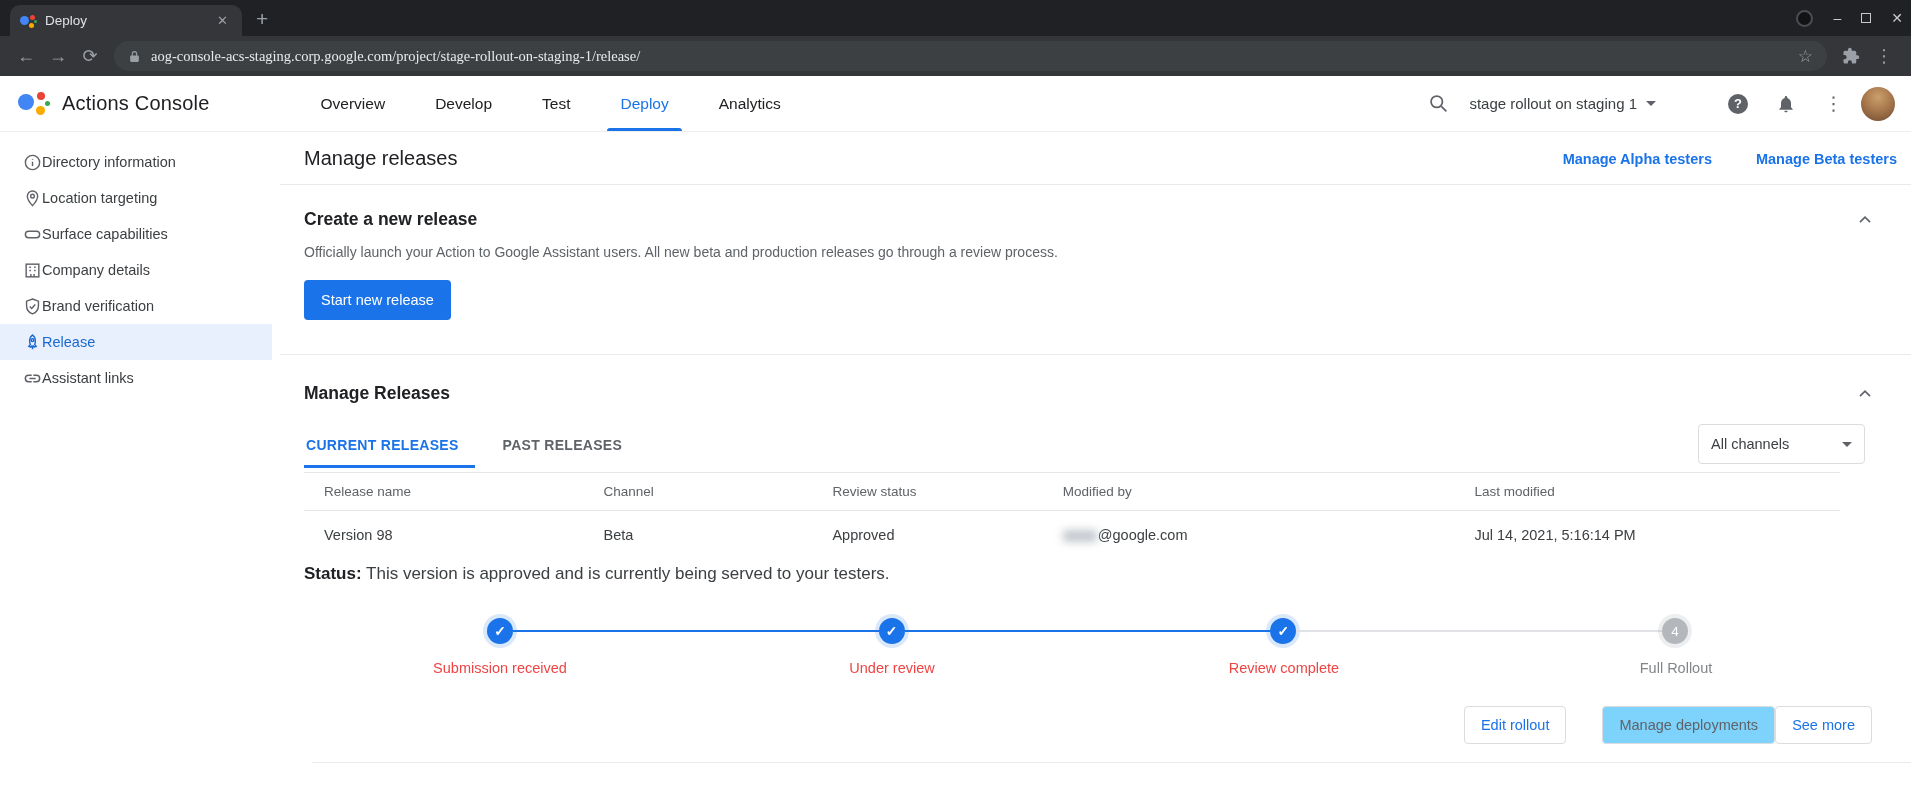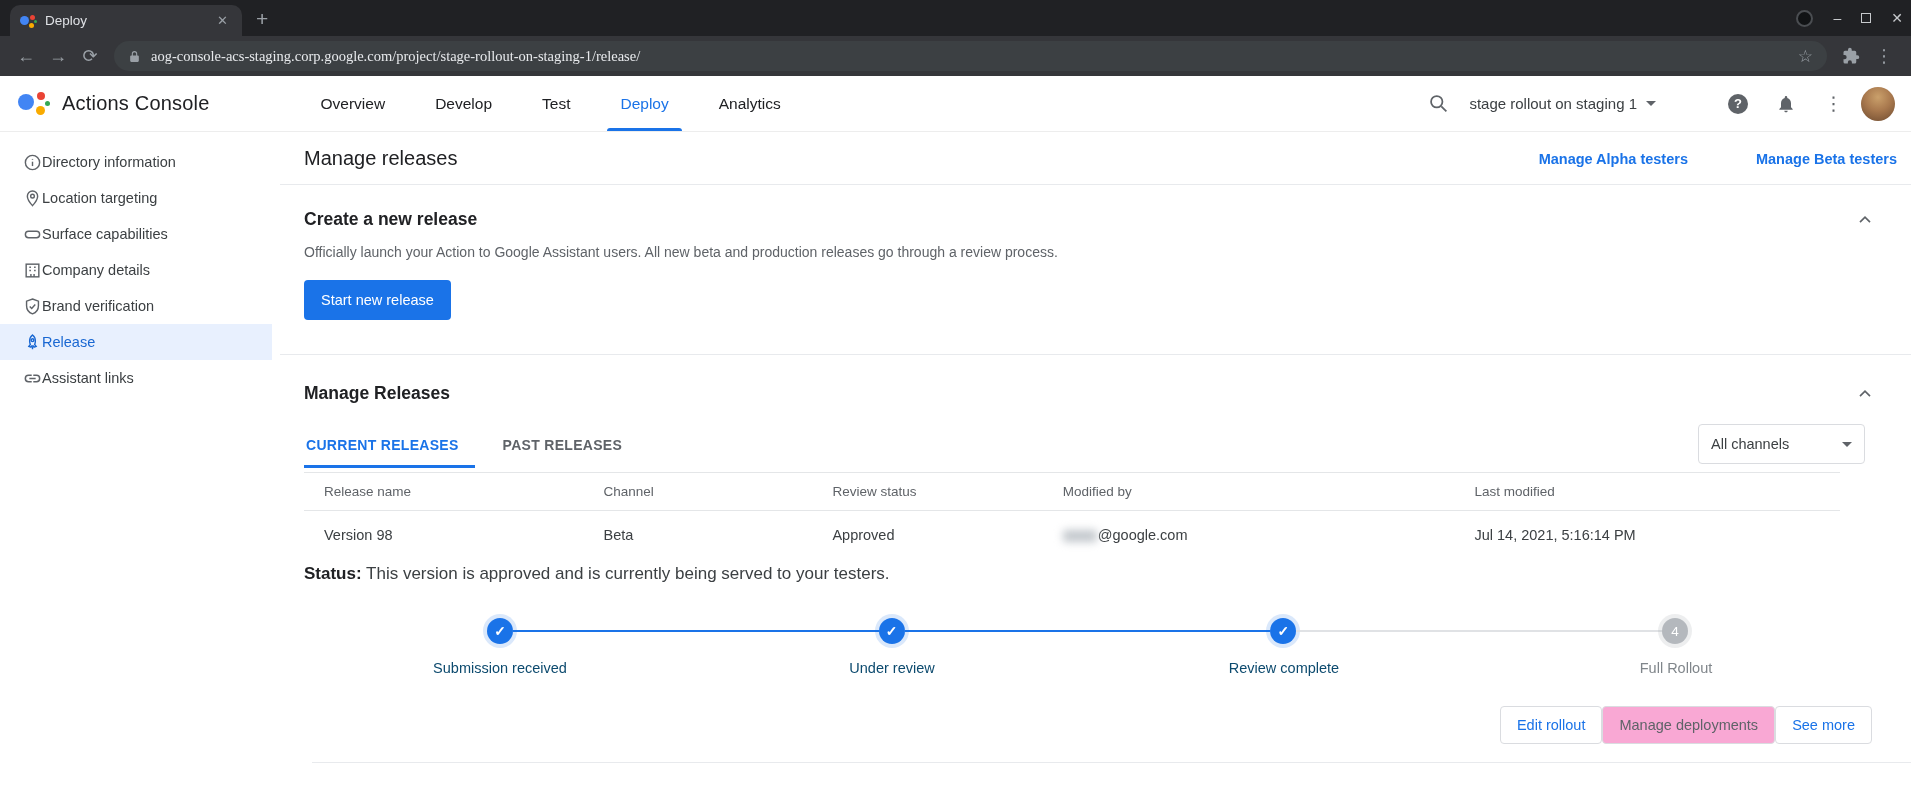--- a/index.html
+++ b/index.html
@@ -65,21 +65,21 @@
   .side-item { height:36px; display:flex; align-items:center; 
     padding-left:22px; font-size:14.5px; color:#3c4043; cursor:pointer; }
   .side-item .ic { width:20px; height:20px; display:flex; align-items:center;
     justify-content:center; color:#5f6368; }
   .side-item.active { background:#e8f0fe; color:#1967d2; }
   .side-item.active .ic { color:#1967d2; }
 
   .main { flex:1; }
   .main-header { display:flex; align-items:center; padding:15px 14px 14px 32px; }
   .page-title { font-size:20px; color:#202124; }
-  .hdr-links { margin-left:auto; display:flex; gap:68px;text-align:center; }
+  .hdr-links { margin-left:auto; display:flex; gap:44px;text-align:center; }
   .hdr-links span { color:#1a73e8; font-size:14.5px; font-weight:bold; cursor:pointer; }
   .divider { border-top:1px solid #e8eaed; margin-left:8px; }
 
   .section-head { display:flex; align-items:center; padding-right:36px; }
   .section-title { font-size:17.5px; font-weight:bold; color:#202124; }
   .chev { margin-left:auto; display:flex; }
 
   .create-sec { padding:24px 0 34px 32px; }
   .desc { margin-top:14px; font-size:14px; color:#5f6368; }
   .btn-primary { margin-top:20px; height:40px; padding:0 17px; background:#1a73e8;
@@ -111,28 +111,28 @@
   .step-circle { width:26px; height:26px; border-radius:50%; flex-shrink:0;
     display:flex; align-items:center; justify-content:center; color:#fff; }
   .step-circle.done { background:#1a73e8; box-shadow:0 0 0 4px rgba(26,115,232,.16);
     font-size:14px; font-weight:bold; }
   .step-circle.pending { background:#b4b8bd; box-shadow:0 0 0 4px rgba(154,160,166,.18);
     font-size:13.5px; }
   .step-line { flex:1; height:2px; background:#1a73e8; }
   .step-line.gray { background:#e0e2e5; }
   .step-labels { display:flex; margin:16px 0 0 0; width:1568px; }
   .step-label { width:392px; text-align:center; font-size:14.5px; }
-  .step-label.done { color:#0c4a6e; }
+  .step-label.done { color:#ef4444; }
   .step-label.pending { color:#80868b; }
 
   .actions-row { display:flex; justify-content:flex-end; gap:0; margin:30px 39px 0 0; }
   .btn-outline { height:38px; padding:0 16px; background:#fff; border:1px solid #dadce0;
     border-radius:4px; color:#1a73e8; font-size:14.5px; font-weight:500; cursor:pointer;
     font-family:inherit; }
-  .btn-tonal { background:#f9a8d4; color:#5f6368; }
+  .btn-tonal { background:#7dd3fc; color:#5f6368;margin-left:36px; }
   .bottom-div { margin-top:18px; }
 </style>
 </head>
 <body>
 
 <div class="tabstrip">
   <div class="tab">
     <span style="position:relative;width:16px;height:16px;flex-shrink:0;">
       <i style="position:absolute;width:9px;height:9px;border-radius:50%;background:#4285f4;left:0;top:3px;"></i>
       <i style="position:absolute;width:5px;height:5px;border-radius:50%;background:#ea4335;left:10px;top:2px;"></i>

